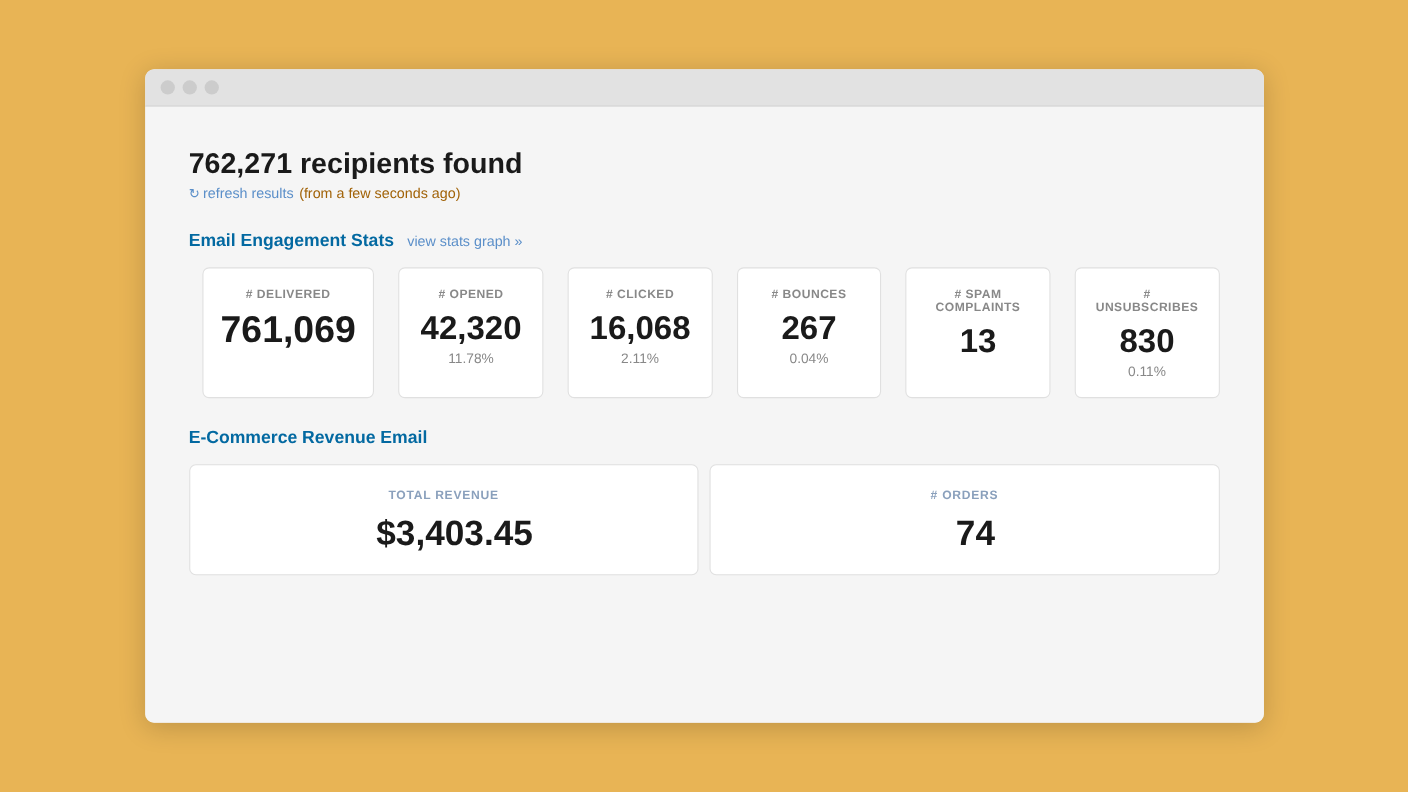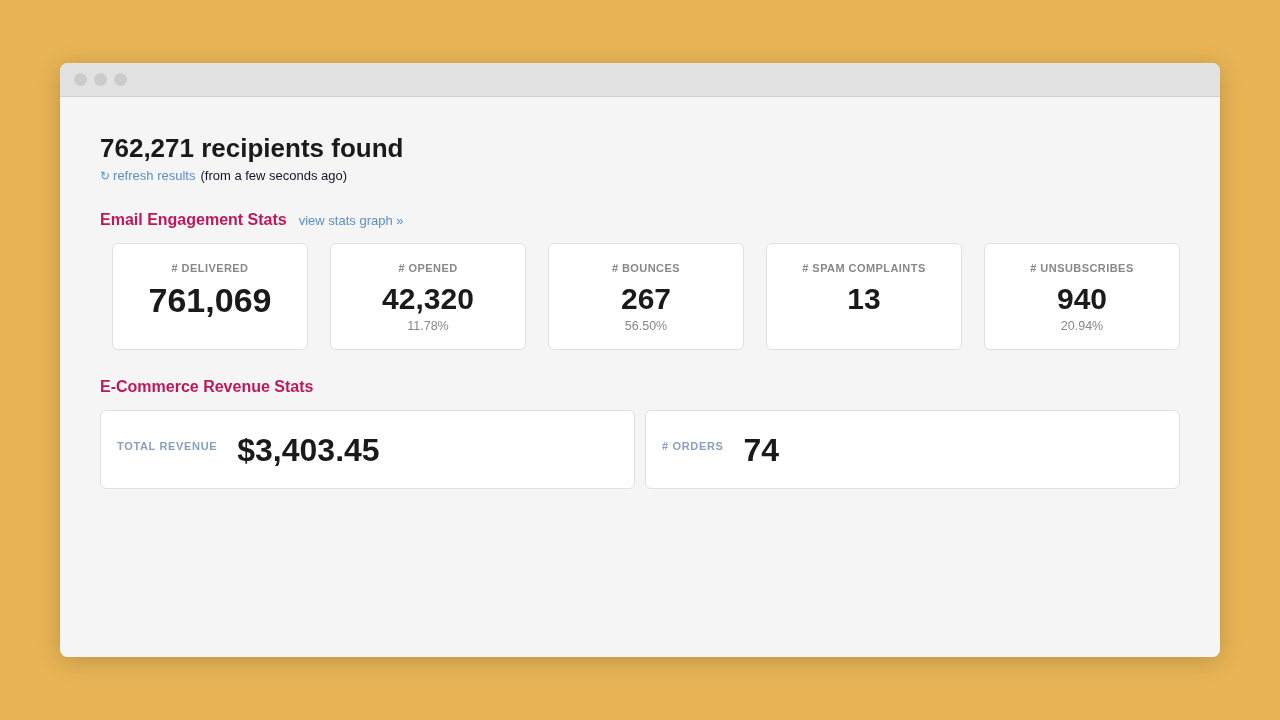--- a/index.html
+++ b/index.html
@@ -12,21 +12,21 @@
       background-color: #E8B455;
       display: flex;
       align-items: center;
       justify-content: center;
       width: 1280px;
       height: 720px;
       font-family: -apple-system, BlinkMacSystemFont, 'Segoe UI', sans-serif;
     }
 
     .browser-window {
-      width: 1160px;
+      width: 1017px;
       background: #f0f0f0;
       border-radius: 8px;
       box-shadow: 0 4px 24px rgba(0,0,0,0.18);
       overflow: hidden;
     }
 
     .browser-titlebar {
       background: #e2e2e2;
       padding: 10px 14px;
       display: flex;
@@ -70,35 +70,35 @@
       gap: 3px;
       cursor: pointer;
       text-decoration: none;
     }
 
     .refresh-icon {
       font-size: 12px;
     }
 
     .refresh-time {
-      color: #0f172a;
+      color: #a16207;
       font-size: 13px;
     }
 
     .section-header {
       display: flex;
       align-items: baseline;
       gap: 12px;
       margin-bottom: 14px;
     }
 
     .section-title {
       font-size: 16px;
       font-weight: 700;
-      color: #be185d;
+      color: #0369a1;
     }
 
     .view-graph-link {
       color: #5b8fc9;
       font-size: 13px;
       cursor: pointer;
       text-decoration: none;
     }
 
     .stats-grid {
@@ -153,21 +153,21 @@
       gap: 10px;
     }
 
     .ecommerce-card {
       background: #ffffff;
       border: 1px solid #e0e0e0;
       border-radius: 6px;
       flex: 1;
       padding: 22px 16px 20px 16px;
       display: flex;
-      flex-direction: row;
+      flex-direction: column;
       align-items: center;
       text-align: center;
     }
 
     .ecommerce-label {
       font-size: 11px;
       font-weight: 600;
       color: #8aa0bc;
       letter-spacing: 0.06em;
       text-transform: uppercase;
@@ -215,41 +215,46 @@
         <div class="stat-label"># DELIVERED</div>
         <div class="stat-value stat-value-large">761,069</div>
       </div>
 
       <div class="stat-card">
         <div class="stat-label"># OPENED</div>
         <div class="stat-value">42,320</div>
         <div class="stat-percent">11.78%</div>
       </div>
 
+      <div class="stat-card">
+        <div class="stat-label"># CLICKED</div>
+        <div class="stat-value">16,068</div>
+        <div class="stat-percent">2.11%</div>
+      </div>
 
       <div class="stat-card">
         <div class="stat-label"># BOUNCES</div>
         <div class="stat-value">267</div>
-        <div class="stat-percent">56.50%</div>
+        <div class="stat-percent">0.04%</div>
       </div>
 
       <div class="stat-card">
         <div class="stat-label"># SPAM COMPLAINTS</div>
         <div class="stat-value">13</div>
       </div>
 
       <div class="stat-card">
         <div class="stat-label"># UNSUBSCRIBES</div>
-        <div class="stat-value">940</div>
-        <div class="stat-percent">20.94%</div>
+        <div class="stat-value">830</div>
+        <div class="stat-percent">0.11%</div>
       </div>
     </div>
 
     <div class="section-header">
-      <span class="section-title">E-Commerce Revenue Stats</span>
+      <span class="section-title">E-Commerce Revenue Email</span>
     </div>
 
     <div class="ecommerce-grid">
 
       <div class="ecommerce-card">
         <div class="ecommerce-label">TOTAL REVENUE</div>
         <div class="ecommerce-value">$3,403.45</div>
       </div>
 
       <div class="ecommerce-card">

